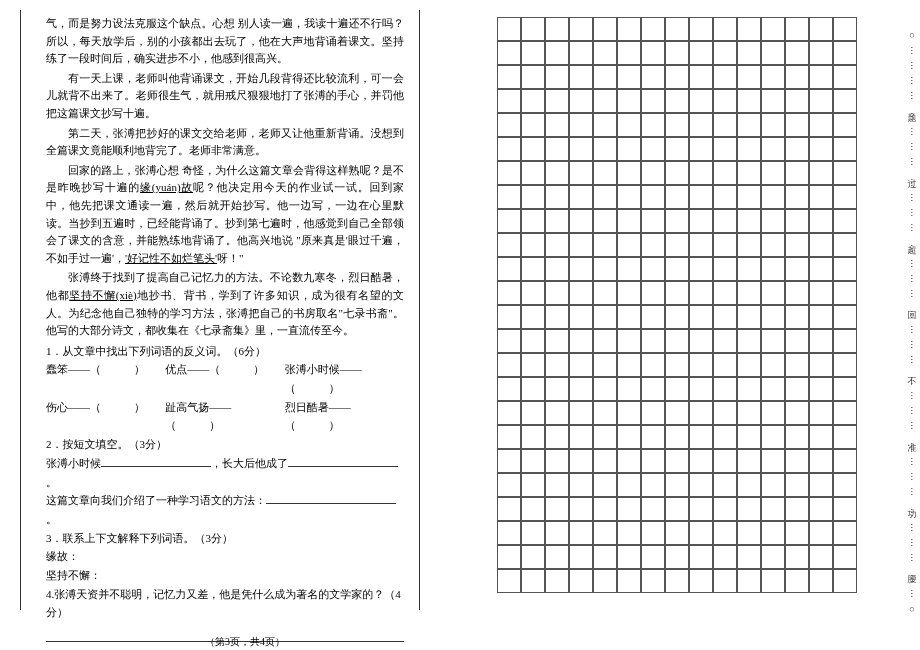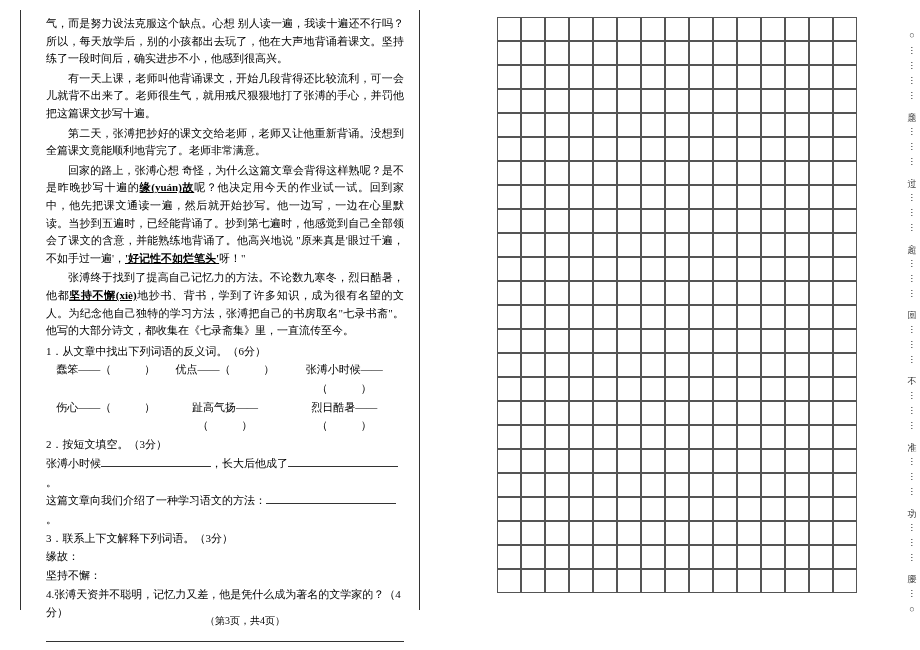--- a/index.html
+++ b/index.html
@@ -55,45 +55,45 @@
       grid-template-columns: repeat(15, 24px);
       grid-auto-rows: 24px;
       margin-top: 2px;
     }
     .grid-cell {
       border: 0.5px solid #555;
     }
     .page-num {
       text-align: center;
       font-size: 10px;
-      margin-top: 4px;
+      margin-top: 25px;
       width: 400px;
     }
     .footer {
       display: flex;
       width: 100%;
     }
     .binding {
       position: absolute;
       right: 2px;
       top: 0;
       height: 650px;
       width: 20px;
       font-size: 9px;
       writing-mode: vertical-rl;
       text-align: center;
       letter-spacing: 6px;
       color: #444;
     }
-    .u { text-decoration: underline; font-weight: bold; }
+    .u { text-decoration: underline; }
     .antonym-row {
       display: flex;
       line-height: 1.7;
     }
-    .antonym-row span { flex: 1; text-align: center; }
+    .antonym-row span { flex: 1; }
   </style>
 </head>
 <body>
 
 <div class="page-container">
   <div class="left-page">
     <p class="body-text">气，而是努力设法克服这个缺点。心想 别人读一遍，我读十遍还不行吗？所以，每天放学后，别的小孩都出去玩了，他在大声地背诵着课文。坚持练了一段时间后，确实进步不小，他感到很高兴。</p>
     <p class="body-text indent">有一天上课，老师叫他背诵课文，开始几段背得还比较流利，可一会儿就背不出来了。老师很生气，就用戒尺狠狠地打了张溥的手心，并罚他把这篇课文抄写十遍。</p>
     <p class="body-text indent">第二天，张溥把抄好的课文交给老师，老师又让他重新背诵。没想到全篇课文竟能顺利地背完了。老师非常满意。</p>
     <p class="body-text indent">

